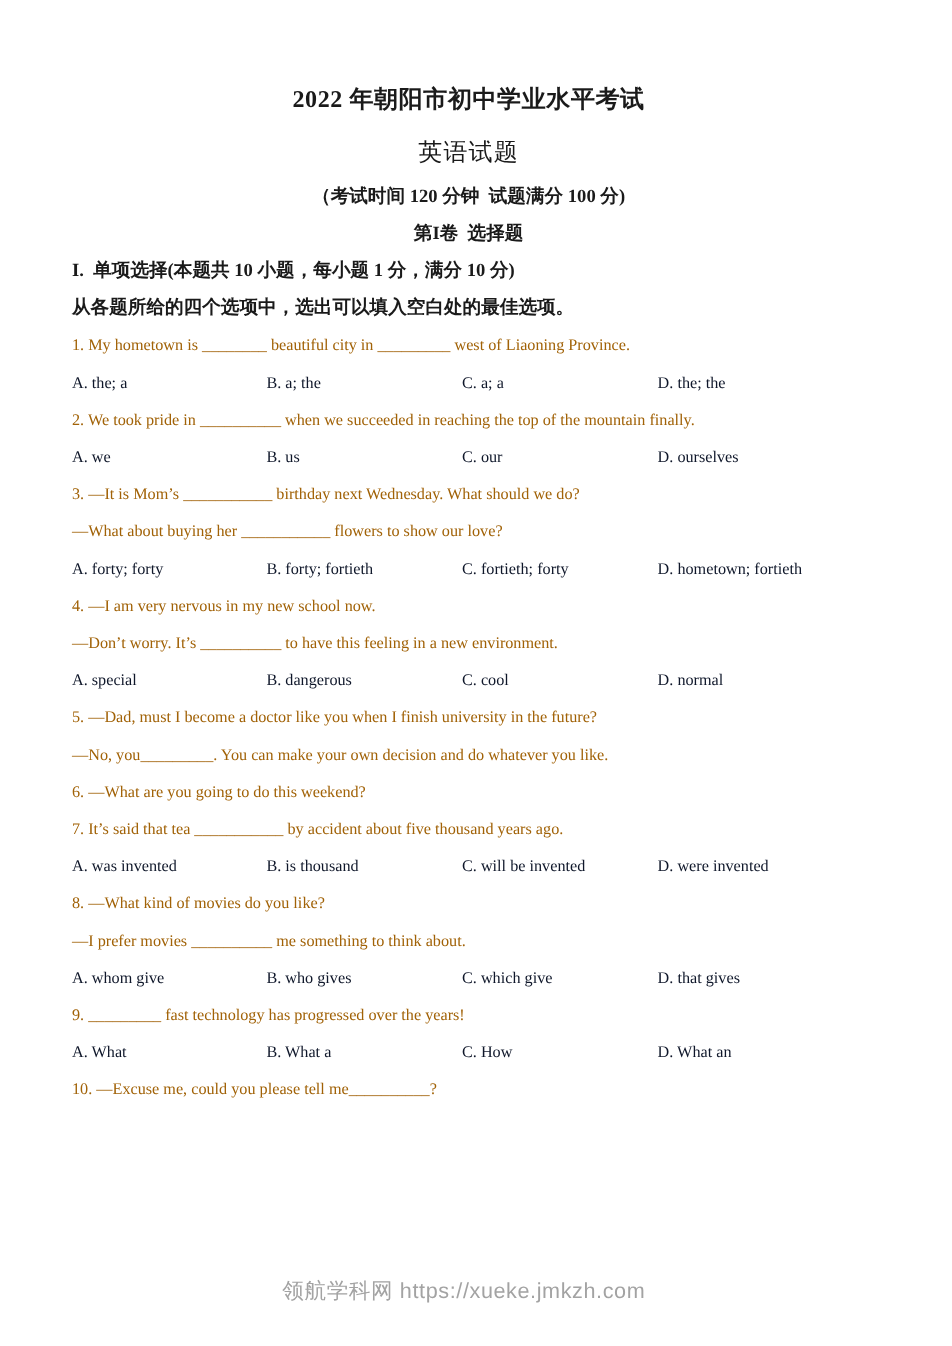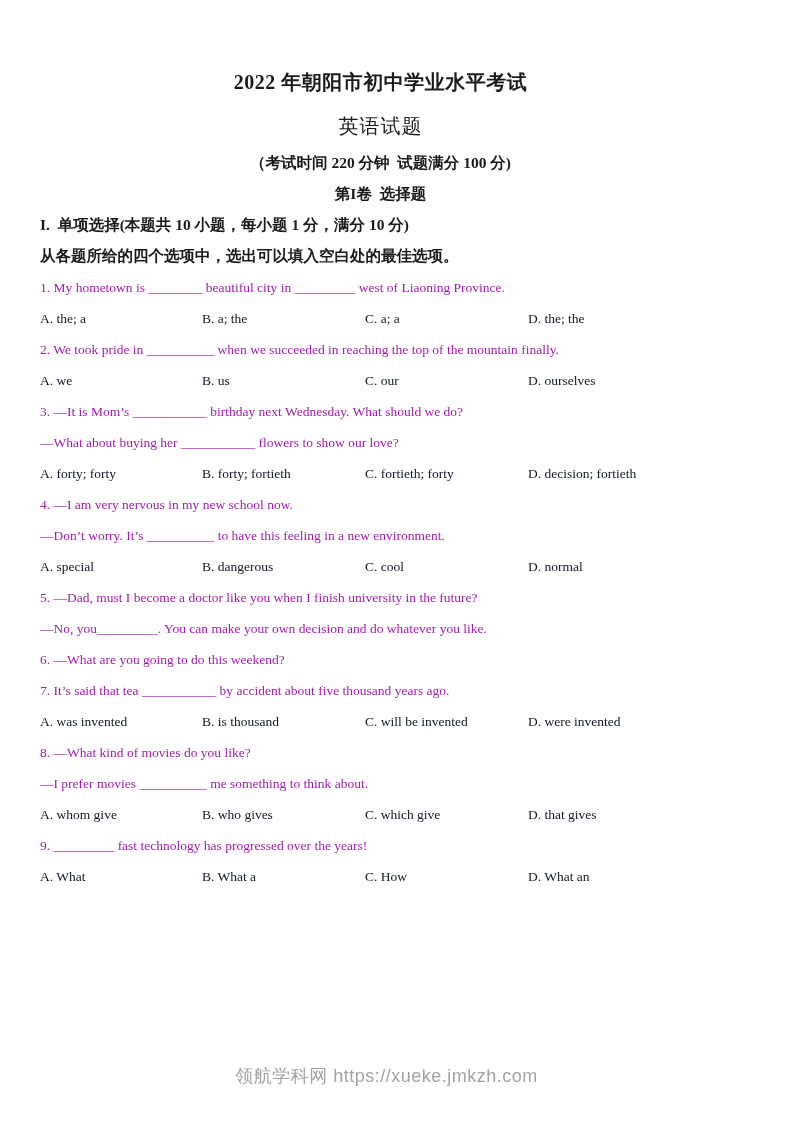--- a/index.html
+++ b/index.html
@@ -7,21 +7,21 @@
     padding: 0;
     background: #ffffff;
   }
   .page {
     position: relative;
     width: 793px;
     height: 1122px;
     margin: 0 auto;
     background: #ffffff;
     box-sizing: border-box;
-    padding: 60px 72px 0 40px;
+    padding: 60px 72px 0 60px;
     font-family: "Liberation Serif", serif;
     color: #1a1a1a;
     overflow: hidden;
   }
   .title1 {
     height: 44px;
     display: flex;
     align-items: center;
     justify-content: center;
     font-size: 20px;
@@ -47,21 +47,21 @@
   }
   .center {
     justify-content: center;
   }
   .hbold {
     font-weight: bold;
     font-size: 15.5px;
   }
   .qtext {
     font-size: 13.5px;
-    color: #a21caf;
+    color: #a16207;
   }
   .opts {
     height: 31px;
     display: grid;
     grid-template-columns: 162px 163px 163px 1fr;
     align-items: center;
     font-size: 13.5px;
     color: #0f172a;
     white-space: pre;
   }
@@ -77,21 +77,21 @@
     letter-spacing: 0.5px;
   }
 </style>
 </head>
 <body>
 
 <div class="page">
 
   <div class="title1">2022 年朝阳市初中学业水平考试</div>
   <div class="title2">英语试题</div>
-  <div class="line center hbold">（考试时间 220 分钟  试题满分 100 分)</div>
+  <div class="line center hbold">（考试时间 120 分钟  试题满分 100 分)</div>
   <div class="line center hbold">第I卷  选择题</div>
   <div class="line hbold">I.  单项选择(本题共 10 小题，每小题 1 分，满分 10 分)</div>
   <div class="line hbold">从各题所给的四个选项中，选出可以填入空白处的最佳选项。</div>
 
   <div>
     <div class="line qtext">1. My hometown is ________ beautiful city in _________ west of Liaoning Province.</div>
     <div class="opts">
       <span>A. the; a</span>
       <span>B. a; the</span>
       <span>C. a; a</span>
@@ -109,21 +109,21 @@
     </div>
   </div>
 
   <div>
     <div class="line qtext">3. —It is Mom’s ___________ birthday next Wednesday. What should we do?</div>
     <div class="line qtext">—What about buying her ___________ flowers to show our love?</div>
     <div class="opts">
       <span>A. forty; forty</span>
       <span>B. forty; fortieth</span>
       <span>C. fortieth; forty</span>
-      <span>D. decision; fortieth</span>
+      <span>D. hometown; fortieth</span>
     </div>
   </div>
 
   <div>
     <div class="line qtext">4. —I am very nervous in my new school now.</div>
     <div class="line qtext">—Don’t worry. It’s __________ to have this feeling in a new environment.</div>
     <div class="opts">
       <span>A. special</span>
       <span>B. dangerous</span>
       <span>C. cool</span>
@@ -164,16 +164,19 @@
   <div>
     <div class="line qtext">9. _________ fast technology has progressed over the years!</div>
     <div class="opts">
       <span>A. What</span>
       <span>B. What a</span>
       <span>C. How</span>
       <span>D. What an</span>
     </div>
   </div>
 
+  <div>
+    <div class="line qtext">10. —Excuse me, could you please tell me__________?</div>
+  </div>
 
   <div class="watermark">领航学科网 https://xueke.jmkzh.com</div>
 
 </div>
 
 </body></html>

